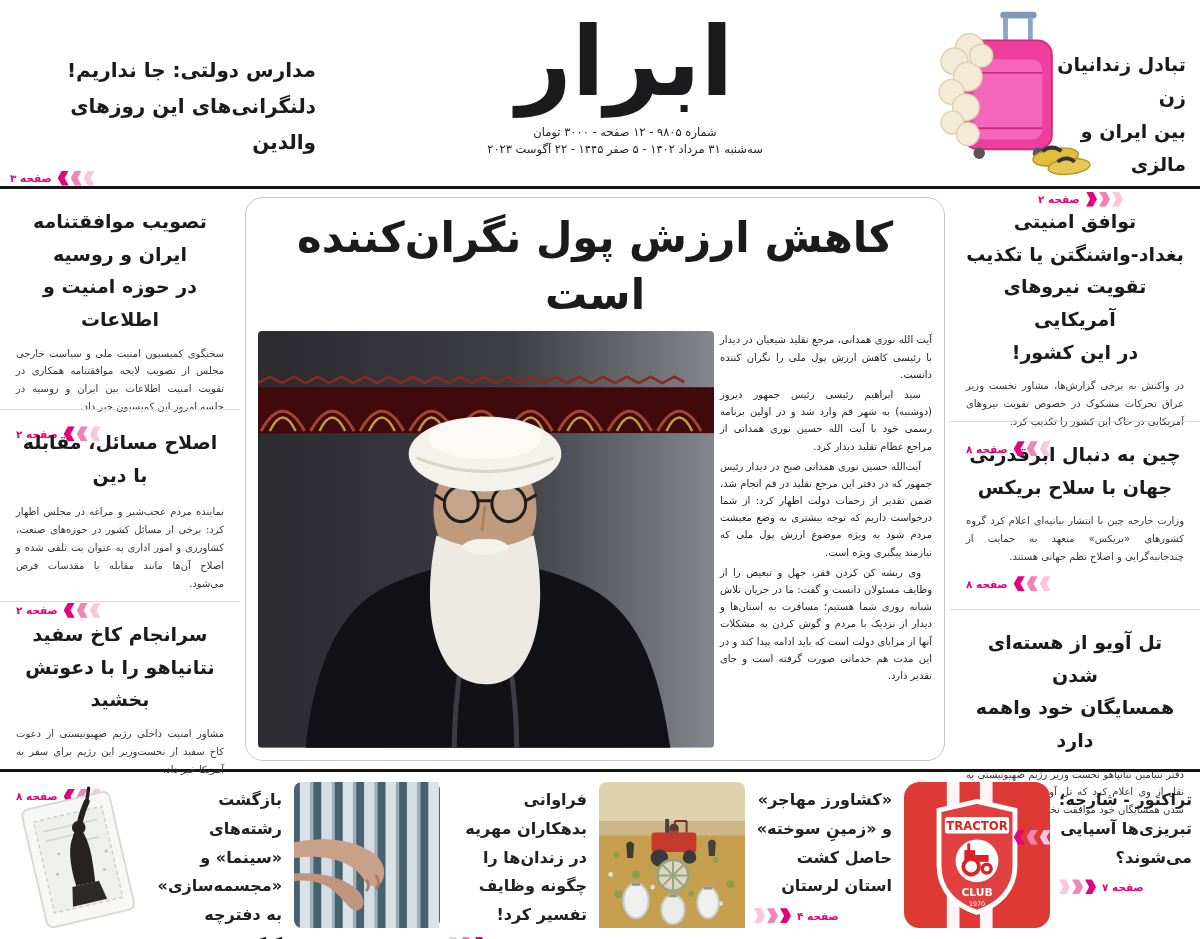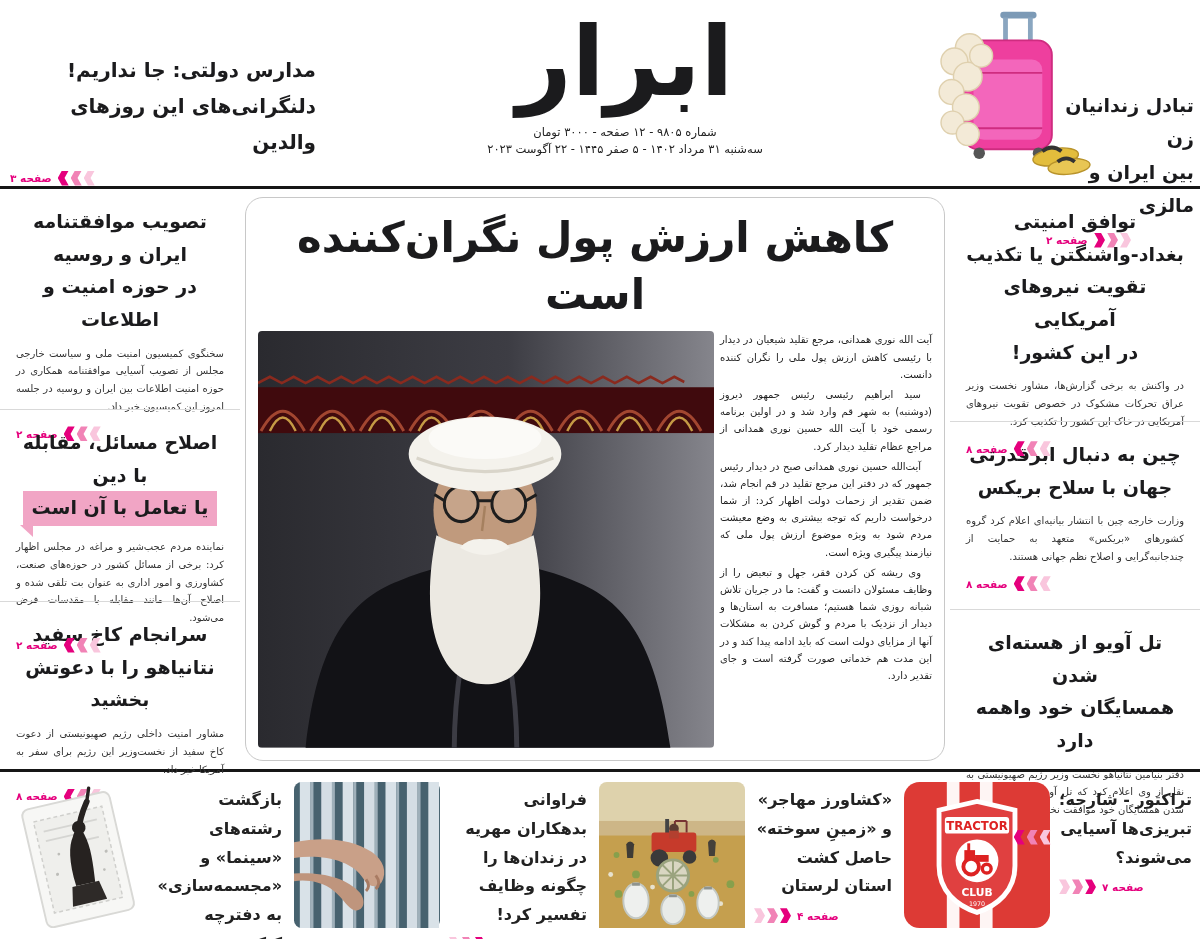--- a/index.html
+++ b/index.html
@@ -6,21 +6,21 @@
   body{font-family:"DejaVu Sans",sans-serif;color:#1b1b1d;}
   .page{width:1200px;height:939px;margin:0 auto;background:#fff;direction:rtl;position:relative;overflow:hidden;}
 
   
   .rule{height:3px;background:#161616;}
 
   
   .top{height:186px;display:grid;grid-template-columns:280px 590px 330px;}
   .top-right{position:relative;}
   .suitcase-wrap{position:absolute;left:0;top:6px;width:172px;height:178px;}
-  .tr-text{position:absolute;right:6px;top:48px;width:148px;text-align:right;margin-top:41px;}
+  .tr-text{position:absolute;right:14px;top:48px;width:148px;text-align:right;}
   .tr-text h2{margin:0;font-size:19px;line-height:1.75;font-weight:bold;}
   .masthead{text-align:center;padding-top:2px;}
   .masthead h1{margin:0;font-size:96px;line-height:1.25;font-weight:bold;letter-spacing:2px;}
   .masthead .mi{font-size:11.5px;color:#222;margin-top:3px;letter-spacing:.3px;}
   .top-left{padding:52px 14px 0 10px;}
   .top-left h2{margin:0;font-size:20px;line-height:1.8;font-weight:bold;text-align:right;}
 
   
   .pm-row{text-align:left;margin-top:7px;}
   .pagemark{display:inline-flex;direction:ltr;align-items:center;gap:2px;}
@@ -222,32 +222,31 @@
           </svg>
         </div>
       </div>
     </section>
 
     <aside class="col">
       <div class="story lc1">
         <h2 class="pre">تصویب موافقتنامه
 ایران و روسیه
 در حوزه امنیت و اطلاعات</h2>
-        <p class="body">سخنگوی کمیسیون امنیت ملی و سیاست خارجی مجلس از تصویب آسیایی موافقتنامه همکاری در حوزه امنیت اطلاعات بین ایران و روسیه در جلسه امروز این کمیسیون خبر داد.</p>
+        <p class="body">سخنگوی کمیسیون امنیت ملی و سیاست خارجی مجلس از تصویب لایحه موافقتنامه همکاری در تقویت امنیت اطلاعات بین ایران و روسیه در جلسه امروز این کمیسیون خبر داد.</p>
         <div class="pm-row"><span class="pagemark">
           <b class="pm-label">صفحه ۲</b>
           <i class="chev c1"></i>
           <i class="chev c2"></i>
           <i class="chev c3"></i>
         </span></div>
       </div>
       <div class="story lc2">
         <h2 style="margin-bottom:12px;">
           <span>اصلاح مسائل، مقابله با دین</span><br>
-          <span class="hl">یا تعامل با آن است</span>
         </h2>
         <p class="body">نماینده مردم عجب‌شیر و مراغه در مجلس اظهار کرد: برخی از مسائل کشور در حوزه‌های صنعت، کشاورزی و امور اداری به عنوان بت تلقی شده و اصلاح آن‌ها مانند مقابله با مقدسات فرض می‌شود.</p>
         <div class="pm-row"><span class="pagemark">
           <b class="pm-label">صفحه ۲</b>
           <i class="chev c1"></i>
           <i class="chev c2"></i>
           <i class="chev c3"></i>
         </span></div>
       </div>
       <div class="story lc3">

